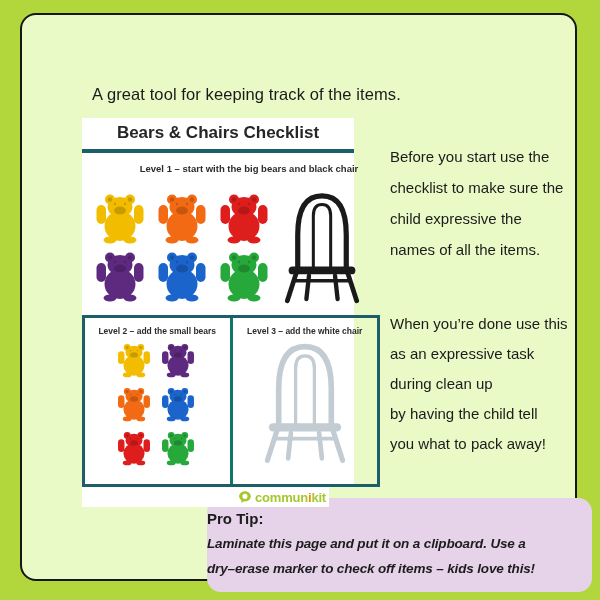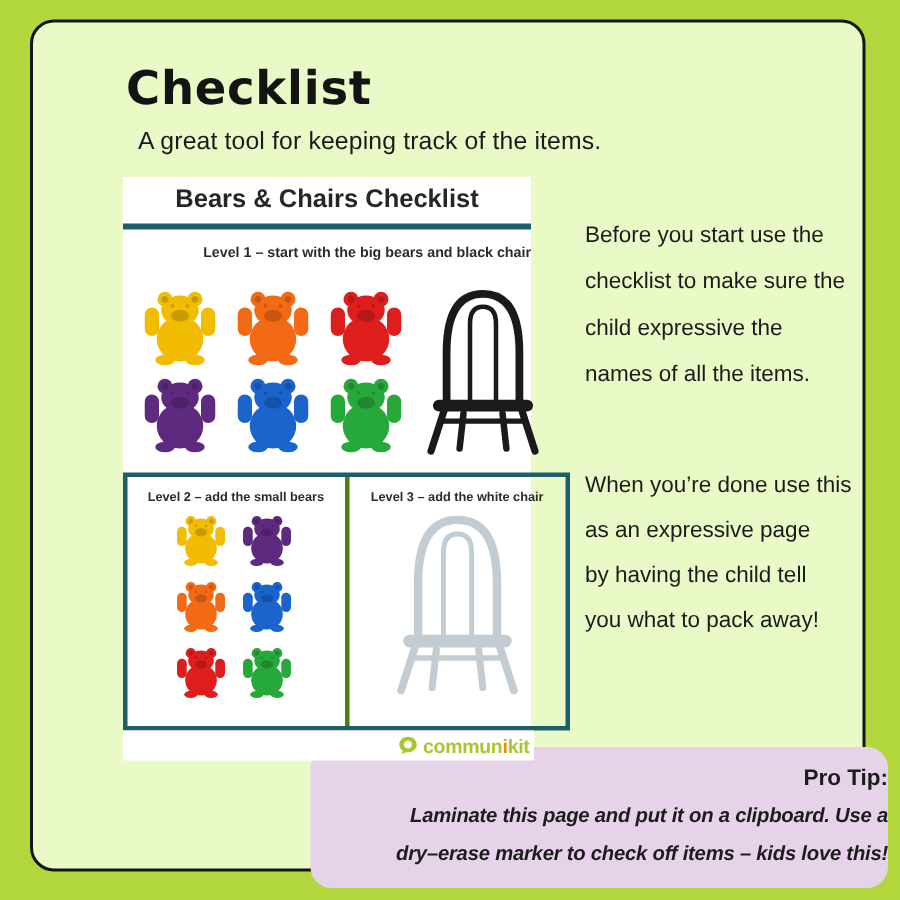--- a/index.html
+++ b/index.html
@@ -9,50 +9,50 @@
          border:2.5px solid #161616;border-radius:16px;box-sizing:border-box;}
   .page-title{position:absolute;left:62px;top:26px;font-family:"DejaVu Sans",sans-serif;
          font-size:31px;font-weight:800;color:#141414;letter-spacing:.5px;margin:0;}
   .page-subtitle{position:absolute;left:70px;top:70px;font-size:16.5px;font-weight:500;
          color:#1a1a1a;margin:0;letter-spacing:.1px;}
   
   .card{position:absolute;left:60px;top:103px;width:272px;height:369px;background:#ffffff;z-index:3;}
   .card-title{position:absolute;left:0;top:5px;width:100%;text-align:center;font-size:17px;
          font-weight:700;color:#262626;}
   .card-divider{position:absolute;left:0;top:31px;width:100%;height:3.5px;background:#1c5f6a;}
-  .l1-label{position:absolute;left:0;top:45px;width:100%;text-align:right;font-size:9.5px;
-         font-weight:700;color:#2b2b2b;}
+  .l1-label{position:absolute;left:0;top:45px;width:100%;text-align:center;font-size:9.5px;
+         font-weight:700;color:#2b2b2b;padding-left:31px;}
   .bears-big{position:absolute;left:13px;top:74px;display:grid;
          grid-template-columns:repeat(3,52px);grid-auto-rows:52px;column-gap:10px;row-gap:6px;}
   .bear-big{width:50px;height:52px;}
   .chair-big{position:absolute;left:201px;top:70px;width:78px;height:118px;}
   .boxes{position:absolute;left:0;top:197px;width:298px;height:172px;border:3px solid #1c5f6a;
          box-sizing:border-box;display:flex;}
   .box{position:relative;flex:1;display:flex;flex-direction:column;align-items:center;}
-  .box-left{border-right:3px solid #4d7c0f;}
+  .box-left{border-right:3px solid #0f766e;}
   .box-label{margin-top:8px;font-size:8.5px;font-weight:700;color:#2b2b2b;white-space:nowrap;}
   .bears-small{margin-top:6px;display:grid;grid-template-columns:repeat(2,36px);
          grid-auto-rows:40px;column-gap:8px;row-gap:4px;}
   .bear-small{width:34px;height:36px;}
   .chair-white{margin-top:4px;width:86px;height:124px;}
   
-  .logo-strip{position:absolute;left:60px;top:472px;width:274px;height:20px;background:#ffffff;
+  .logo-strip{position:absolute;left:60px;top:472px;width:247px;height:20px;background:#ffffff;
          display:flex;align-items:center;justify-content:flex-end;padding-right:3px;
          box-sizing:border-box;z-index:3;}
   .logo-text{font-size:13px;font-weight:700;letter-spacing:-.2px;}
   .logo-icon{width:14px;height:14px;margin-right:3px;}
   
   .rtext{position:absolute;left:368px;color:#1b1b1b;font-size:15px;font-weight:500;z-index:2;}
   .rtext .ln{line-height:31px;white-space:nowrap;}
   .rtext2 .ln{line-height:30px;}
   .rtext1{top:126px;}
   .rtext2{top:294px;}
   
   .protip{position:absolute;left:185px;top:483px;width:385px;height:94px;background:#e6d3ea;
-         border-radius:14px;z-index:1;display:flex;flex-direction:column;align-items:flex-end;
+         border-radius:14px;z-index:1;display:flex;flex-direction:column;align-items:flex-start;
          padding-top:9px;box-sizing:border-box;color:#1c1c1c;}
   .protip-title{font-size:15px;font-weight:600;line-height:24px;}
   .protip-line{font-size:13.5px;font-weight:600;line-height:25px;white-space:nowrap;letter-spacing:-.15px;font-style:italic;}
   .hidden-defs{position:absolute;width:0;height:0;overflow:hidden;}
 </style>
 </head>
 <body>
 
 <svg class="hidden-defs" aria-hidden="true">
   <defs>
@@ -87,21 +87,20 @@
     </symbol>
     <symbol id="bubble" viewBox="0 0 24 24">
       <path fill="currentColor" fill-rule="evenodd" d="M12 2C6.5 2 2 5.9 2 10.8c0 2.8 1.5 5.3 3.9 6.9L5 22l4.6-2.4c.8.2 1.6.2 2.4.2 5.5 0 10-3.9 10-8.9S17.5 2 12 2zm0 4.5a4.4 4.4 0 1 0 0 8.8 4.4 4.4 0 0 0 0-8.8z"></path>
     </symbol>
   </defs>
 </svg>
 
 <div class="page">
   <div class="panel">
 
-    <h1 class="page-title">Checklist</h1>
     <p class="page-subtitle">A great tool for keeping track of the items.</p>
 
     <div class="protip">
       <div class="protip-title">Pro Tip:</div>
       <div class="protip-line">Laminate this page and put it on a clipboard. Use a</div>
       <div class="protip-line">dry–erase marker to check off items – kids love this!</div>
     </div>
 
     <div class="card">
       <div class="card-title">Bears &amp; Chairs Checklist</div>
@@ -174,19 +173,20 @@
     </div>
 
     <div class="rtext rtext1">
       <div class="ln">Before you start use the</div>
       <div class="ln">checklist to make sure the</div>
       <div class="ln">child expressive the</div>
       <div class="ln">names of all the items.</div>
     </div>
     <div class="rtext rtext2">
       <div class="ln">When you’re done use this</div>
-      <div class="ln">as an expressive page</div>
+      <div class="ln">as an expressive task</div>
+      <div class="ln">during clean up</div>
       <div class="ln">by having the child tell</div>
       <div class="ln">you what to pack away!</div>
     </div>
 
   </div>
 </div>
 
 </body></html>

